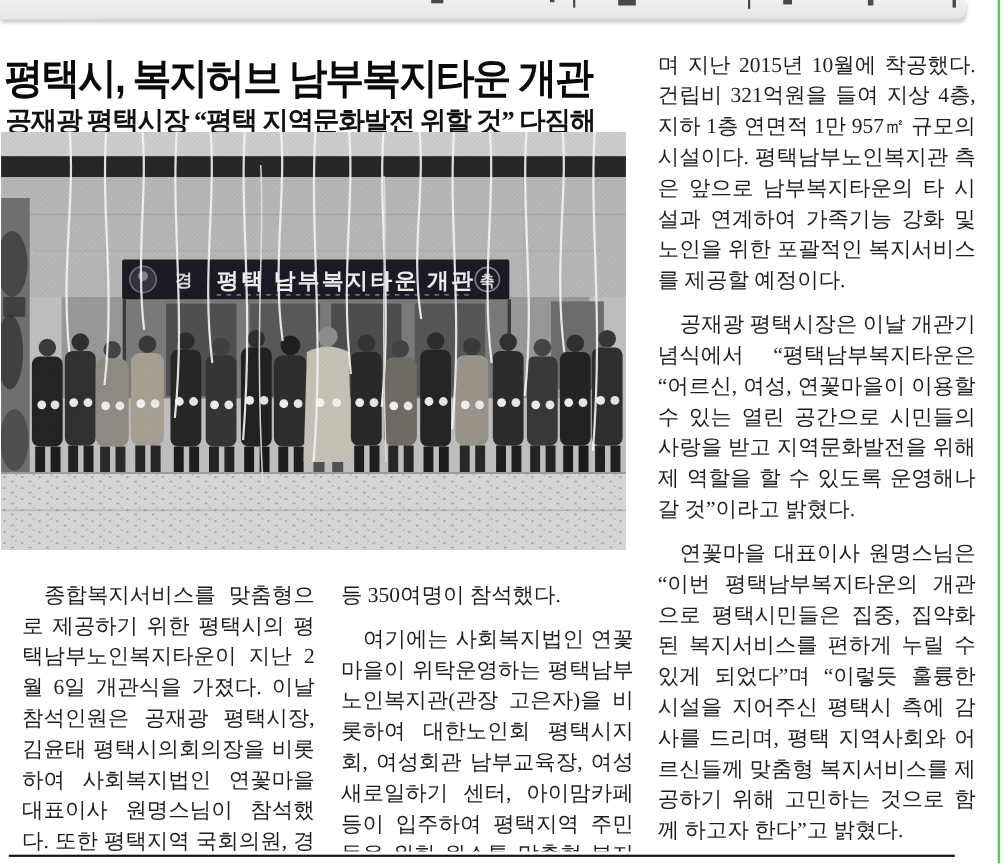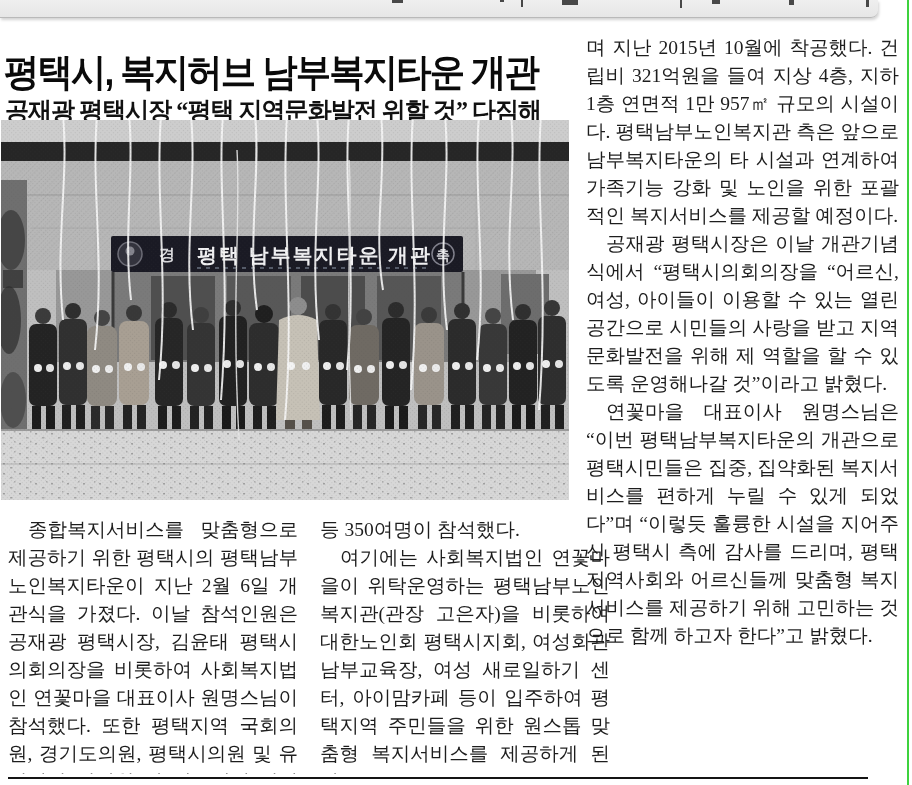--- a/index.html
+++ b/index.html
@@ -36,23 +36,23 @@
   }
   
   .photo{position:absolute;left:1px;top:120px;width:568px;height:380px;overflow:hidden;background:#bfbfbf;}
   .photo svg{display:block;}
   
   .col{
     position:absolute;top:516px;width:290px;height:258px;overflow:hidden;
     font-size:19.5px;line-height:28px;color:#1d1d1d;
   }
   .col-left{left:8px;}
-  .col-mid{left:320px;}
+  .col-mid{left:298px;}
   .col-right{left:586px;top:34px;width:313px;height:734px;}
-  .para{margin:0;text-align:justify;word-break:break-all;}
+  .para{margin:12px;text-align:justify;word-break:break-all;}
   .para.indent{text-indent:20px;}
   
   .bottom-rule{position:absolute;left:8px;top:777px;width:860px;height:2px;background:#141414;}
 </style>
 </head>
 <body>
 
 <div class="top-bar"></div>
 <div class="top-mark" style="left:392px;top:0;width:11px;height:3px;"></div>
 <div class="top-mark" style="left:500px;top:0;width:4px;height:2px;"></div>
@@ -304,17 +304,17 @@
 </div>
 
 <div class="col col-mid">
   <p class="para">등 350여명이 참석했다.</p>
   <p class="para indent">여기에는 사회복지법인 연꽃마을이 위탁운영하는 평택남부노인복지관(관장 고은자)을 비롯하여 대한노인회 평택시지회, 여성회관 남부교육장, 여성 새로일하기 센터, 아이맘카페 등이 입주하여 평택지역 주민들을 위한 원스톱 맞춤형 복지서비스를 제공하게 된다.</p>
 
 </div>
 
 <div class="col col-right">
   <p class="para">며 지난 2015년 10월에 착공했다. 건립비 321억원을 들여 지상 4층, 지하 1층 연면적 1만 957㎡ 규모의 시설이다. 평택남부노인복지관 측은 앞으로 남부복지타운의 타 시설과 연계하여 가족기능 강화 및 노인을 위한 포괄적인 복지서비스를 제공할 예정이다.</p>
-  <p class="para indent">공재광 평택시장은 이날 개관기념식에서 “평택시의회의장을 “어르신, 여성, 아이들이 이용할 수 있는 열린 공간으로 시민들의 사랑을 받고 지역문화발전을 위해 제 역할을 할 수 있도록 운영해나갈 것”이라고 밝혔다.</p>
+  <p class="para indent">공재광 평택시장은 이날 개관기념식에서 “평택남부복지타운은 “어르신, 여성, 연꽃마을이 이용할 수 있는 열린 공간으로 시민들의 사랑을 받고 지역문화발전을 위해 제 역할을 할 수 있도록 운영해나갈 것”이라고 밝혔다.</p>
   <p class="para indent">연꽃마을 대표이사 원명스님은 “이번 평택남부복지타운의 개관으로 평택시민들은 집중, 집약화된 복지서비스를 편하게 누릴 수 있게 되었다”며 “이렇듯 훌륭한 시설을 지어주신 평택시 측에 감사를 드리며, 평택 지역사회와 어르신들께 맞춤형 복지서비스를 제공하기 위해 고민하는 것으로 함께 하고자 한다”고 밝혔다.</p>
 </div>
 
 <div class="bottom-rule"></div>
 
 </body></html>

